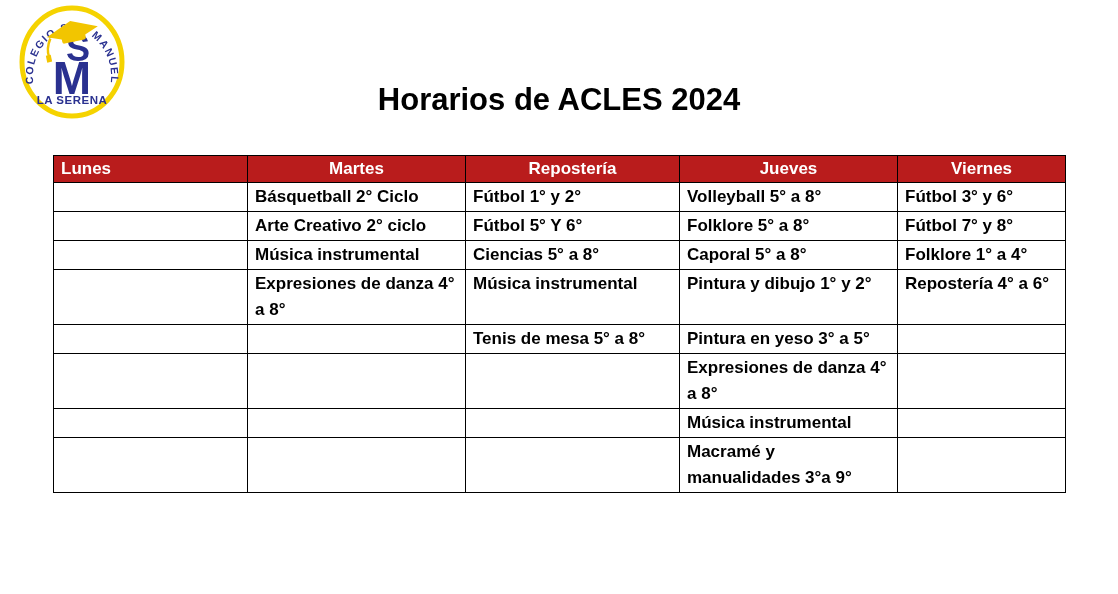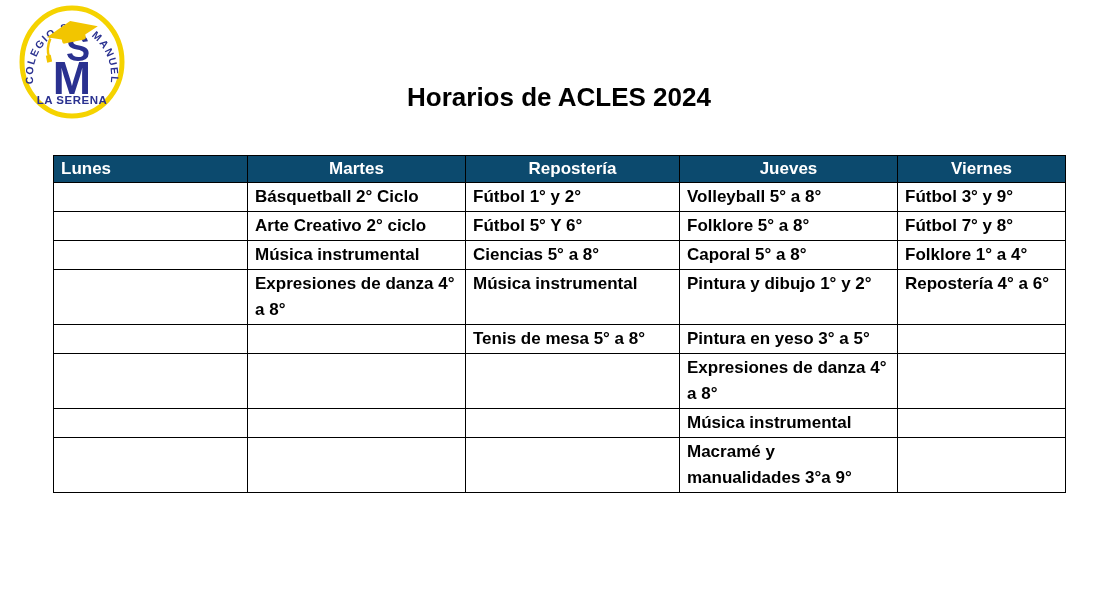--- a/index.html
+++ b/index.html
@@ -21,21 +21,21 @@
     top: 3px;
     width: 108px;
     height: 116px;
   }
   .doc-title {
     position: absolute;
     left: 53px;
     top: 82px;
     width: 1012px;
     text-align: center;
-    font-size: 26px;
+    font-size: 31px;
     font-weight: bold;
     color: #000000;
     letter-spacing: 0px;
   }
   table.schedule {
     position: absolute;
     left: 53px;
     top: 155px;
     width: 1012px;
     border-collapse: collapse;
@@ -44,21 +44,21 @@
   table.schedule th,
   table.schedule td {
     border: 1.5px solid #000000;
     font-size: 17px;
     font-weight: bold;
     vertical-align: top;
     overflow: hidden;
     word-wrap: break-word;
   }
   table.schedule th {
-    background: #0c4a6e;
+    background: #b91c1c;
     color: #ffffff;
     text-align: center;
     line-height: 24px;
     padding: 1px 7px;
   }
   table.schedule th.first {
     text-align: left;
   }
   table.schedule td {
     color: #000000;
@@ -107,21 +107,21 @@
           <th>Jueves</th>
           <th>Viernes</th>
         </tr>
     </thead>
     <tbody id="table-body">
         <tr>
           <td></td>
           <td>Básquetball 2° Ciclo</td>
           <td>Fútbol 1° y 2°</td>
           <td>Volleyball 5° a 8°</td>
-          <td>Fútbol 3° y 9°</td>
+          <td>Fútbol 3° y 6°</td>
         </tr>
         <tr>
           <td></td>
           <td>Arte Creativo 2° ciclo</td>
           <td>Fútbol 5° Y 6°</td>
           <td>Folklore 5° a 8°</td>
           <td>Fútbol 7° y 8°</td>
         </tr>
         <tr>
           <td></td>

